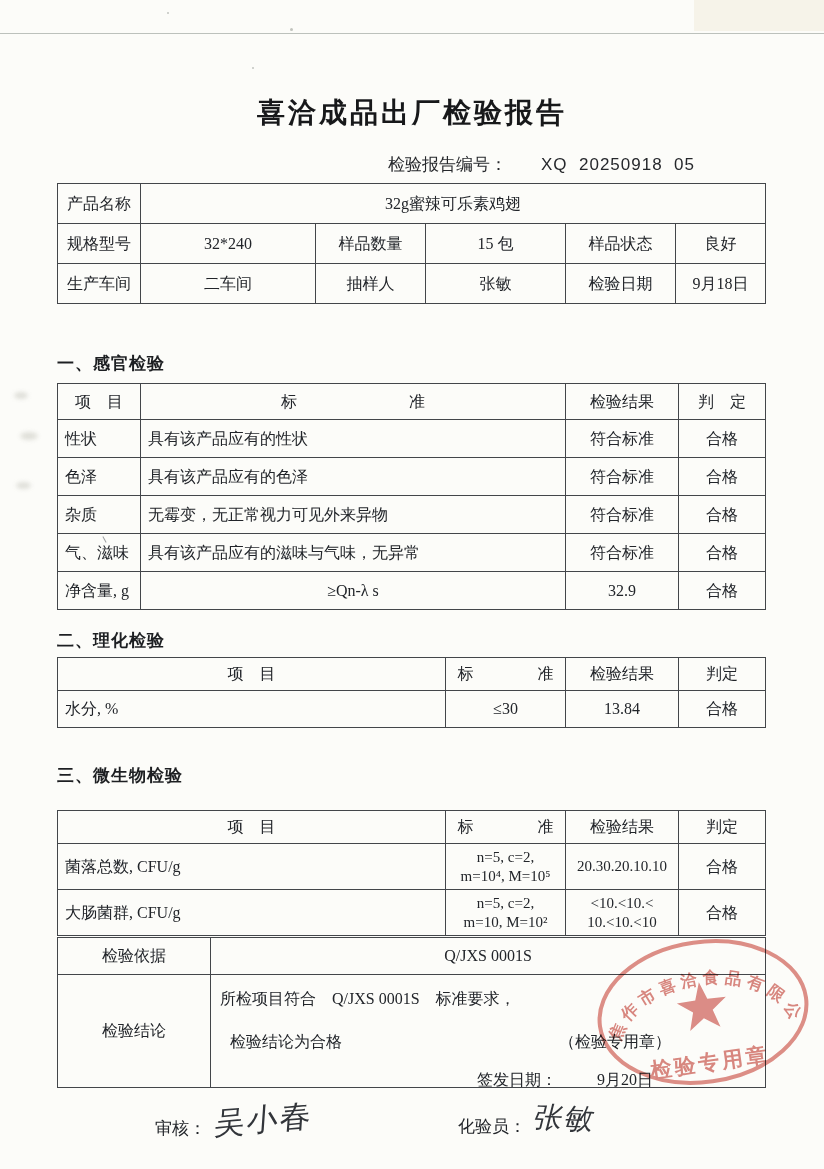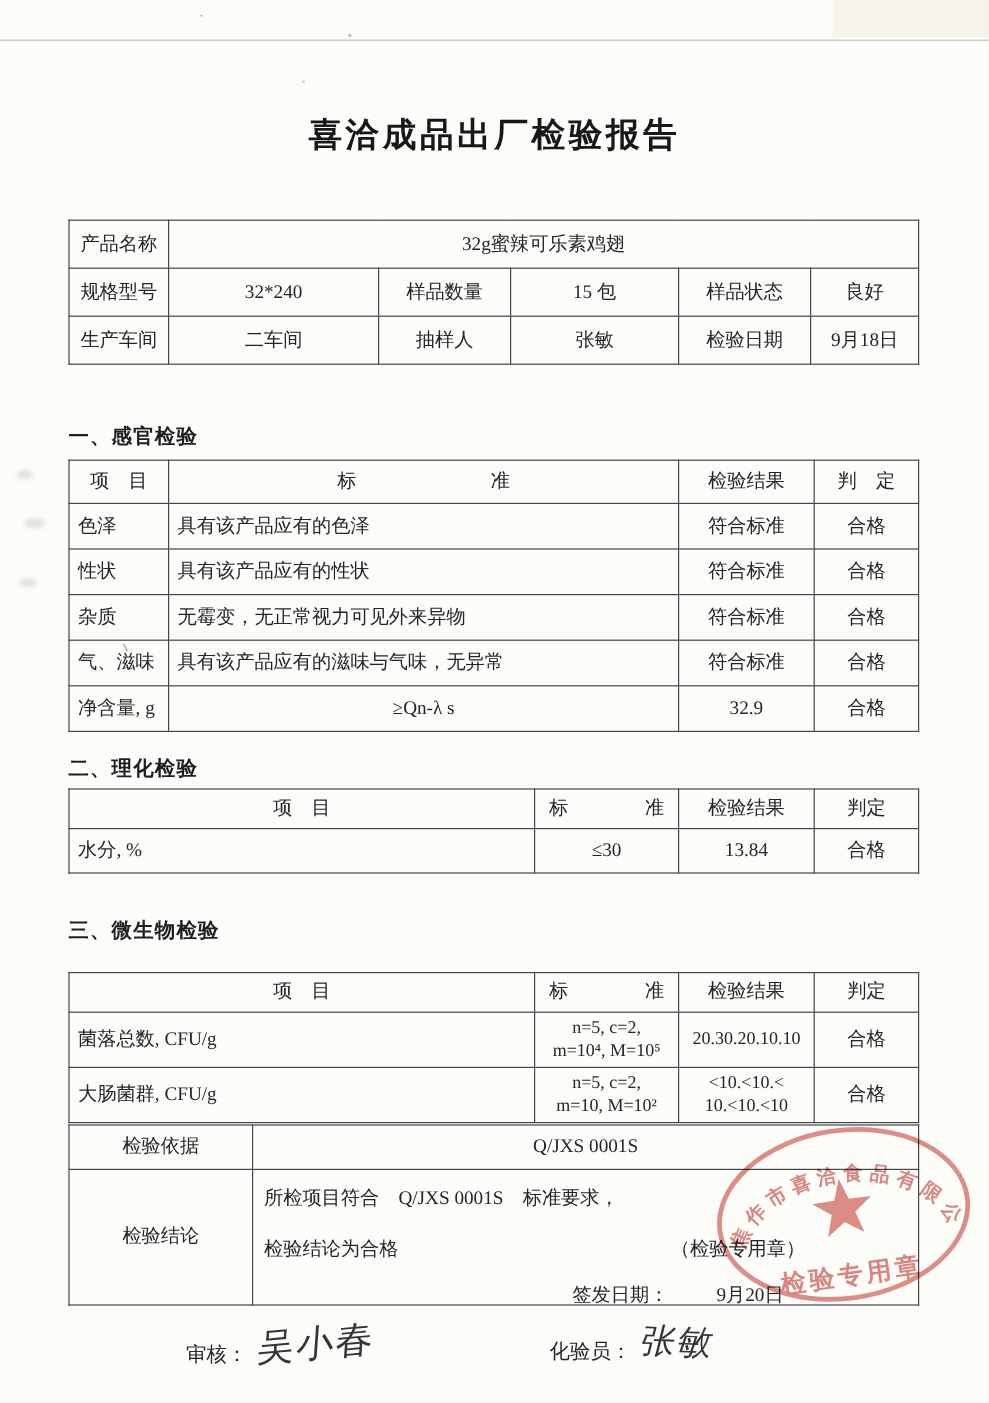--- a/index.html
+++ b/index.html
@@ -35,21 +35,21 @@
   .pre{white-space:pre-line;font-size:15px;}
   .pos{position:absolute;left:57px;}
   .sec-heading{
     position:absolute;left:57px;
     font-family:"Liberation Sans","DejaVu Sans",sans-serif;font-weight:bold;
     font-size:17px;letter-spacing:1px;color:#1d1f22;
   }
   
   .concl-cell{position:relative;text-align:left;}
   .concl-line1{position:absolute;left:9px;top:14px;}
-  .concl-line2{position:absolute;left:9px;top:57px;}
+  .concl-line2{position:absolute;left:19px;top:57px;}
   .seal-note{position:absolute;left:348px;top:57px;}
   .issue-line{position:absolute;left:266px;top:95px;}
   .issue-line .val{margin-left:40px;}
   
   .sig{position:absolute;top:1103px;font-size:17px;}
   .sig-review{left:155px;}
   .sig-tester{left:458px;}
   .handwriting{
     display:inline-block;font-size:31px;color:#32353a;
     transform:rotate(-5deg) skewX(-9deg);margin-left:8px;position:relative;top:-4px;
@@ -68,20 +68,23 @@
   <div class="scan-corner"></div>
   <div class="speck" style="left:290px;top:28px;width:3px;height:3px;"></div>
   <div class="speck" style="left:252px;top:67px;width:2px;height:2px;"></div>
   <div class="speck" style="left:167px;top:12px;width:2px;height:2px;"></div>
   <div class="smudge" style="left:14px;top:392px;width:14px;height:7px;"></div>
   <div class="smudge" style="left:20px;top:432px;width:18px;height:8px;"></div>
   <div class="smudge" style="left:16px;top:482px;width:15px;height:7px;"></div>
   <div class="pencil-mark"></div>
 
   <div class="doc-title">喜洽成品出厂检验报告</div>
+  <div class="report-line">
+    <span>检验报告编号：</span><span class="num">XQ  20250918  05</span>
+  </div>
 
   <table class="pos" style="top:183px;">
     <colgroup>
         <col style="width:83px">
         <col style="width:175px">
         <col style="width:110px">
         <col style="width:140px">
         <col style="width:110px">
         <col style="width:90px">
       </colgroup>
@@ -118,28 +121,28 @@
         <col style="width:87px">
       </colgroup>
     <tbody>
         <tr style="height:36px">
       <td>项　目</td>
       <td>标　　　　　　　准</td>
       <td>检验结果</td>
       <td>判　定</td>
     </tr>
     <tr style="height:38px">
+      <td class="tl">性状</td>
+      <td class="tl">具有该产品应有的性状</td>
+      <td>符合标准</td>
+      <td>合格</td>
+    </tr>
+    <tr style="height:38px">
       <td class="tl">色泽</td>
       <td class="tl">具有该产品应有的色泽</td>
-      <td>符合标准</td>
-      <td>合格</td>
-    </tr>
-    <tr style="height:38px">
-      <td class="tl">性状</td>
-      <td class="tl">具有该产品应有的性状</td>
       <td>符合标准</td>
       <td>合格</td>
     </tr>
     <tr style="height:38px">
       <td class="tl">杂质</td>
       <td class="tl">无霉变，无正常视力可见外来异物</td>
       <td>符合标准</td>
       <td>合格</td>
     </tr>
     <tr style="height:38px">

